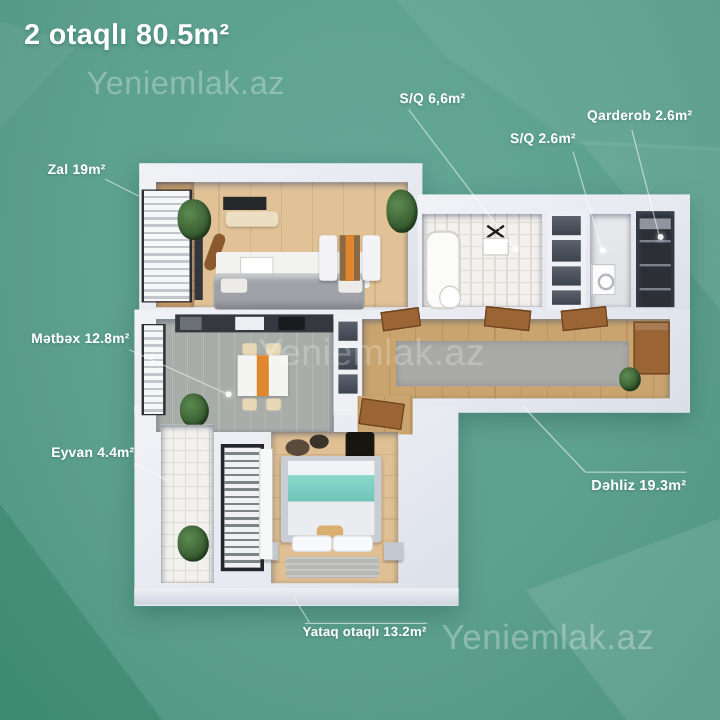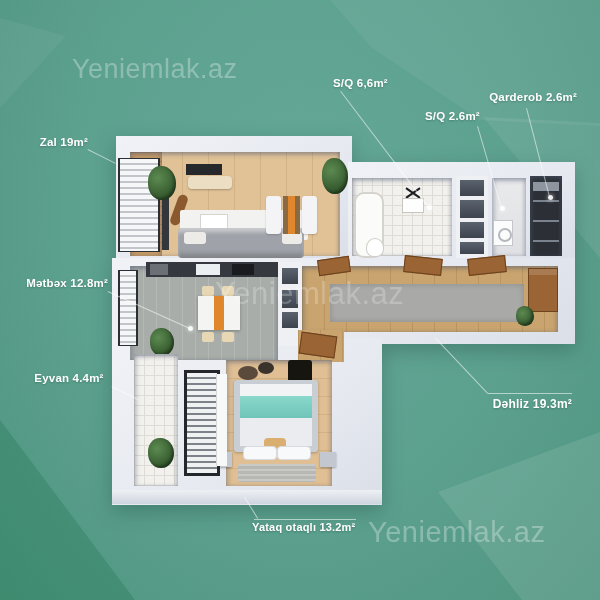--- a/index.html
+++ b/index.html
@@ -164,24 +164,25 @@
   <div class="dot" style="left:500px;top:206px;"></div>
   <div class="leader" style="left:527px;top:108px;width:92px;transform:rotate(75.5deg);"></div>
   <div class="dot" style="left:548px;top:195px;"></div>
   <div class="leader" style="left:436px;top:338px;width:76px;transform:rotate(46.6deg);"></div>
   <div class="leader" style="left:488px;top:393px;width:84px;"></div>
   <div class="leader" style="left:245px;top:497px;width:25px;transform:rotate(58.2deg);"></div>
   <div class="leader" style="left:254px;top:519px;width:102px;"></div>
 
   <div class="rlabel" style="left:18px;top:136px;width:70px;text-align:right;">Zal 19m²</div>
   <div class="rlabel" style="left:10px;top:277px;width:98px;text-align:right;">Mətbəx 12.8m²</div>
-  <div class="rlabel" style="left:26px;top:372px;width:86px;text-align:center;">Eyvan 4.4m²</div>
+  <div class="rlabel" style="left:26px;top:372px;width:86px;text-align:right;">Eyvan 4.4m²</div>
   <div class="rlabel" style="left:333px;top:77px;">S/Q 6,6m²</div>
   <div class="rlabel" style="left:425px;top:110px;">S/Q 2.6m²</div>
   <div class="rlabel" style="left:477px;top:91px;width:100px;text-align:right;">Qarderob 2.6m²</div>
   <div class="rlabel" style="left:472px;top:397px;width:100px;text-align:right;font-size:12px;">Dəhliz 19.3m²</div>
   <div class="rlabel" style="left:252px;top:521px;font-size:11px;">Yataq otaqlı 13.2m²</div>
 
+  <div id="title">2 otaqlı 80.5m²</div>
   <div class="wm" style="left:72px;top:54px;font-size:27px;color:rgba(255,255,255,0.30);">Yeniemlak.az</div>
   <div class="wm" style="left:215px;top:276px;font-size:31px;color:rgba(255,255,255,0.24);">Yeniemlak.az</div>
   <div class="wm" style="left:368px;top:516px;font-size:29px;color:rgba(255,255,255,0.30);">Yeniemlak.az</div>
 
 </div>
 
 </body></html>

